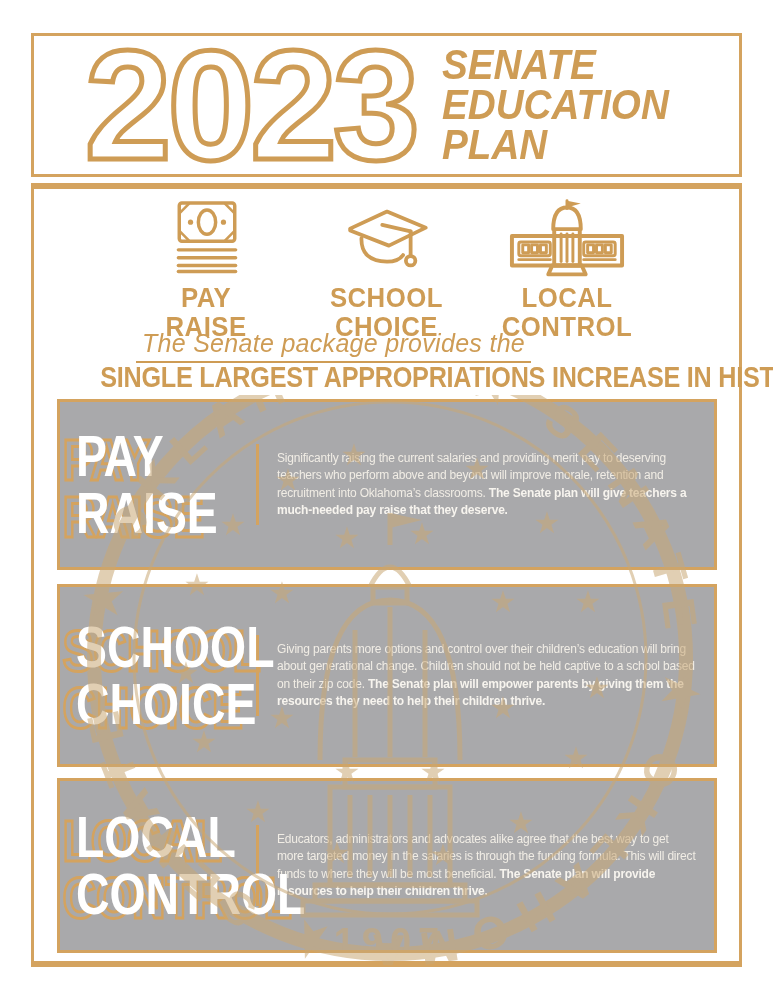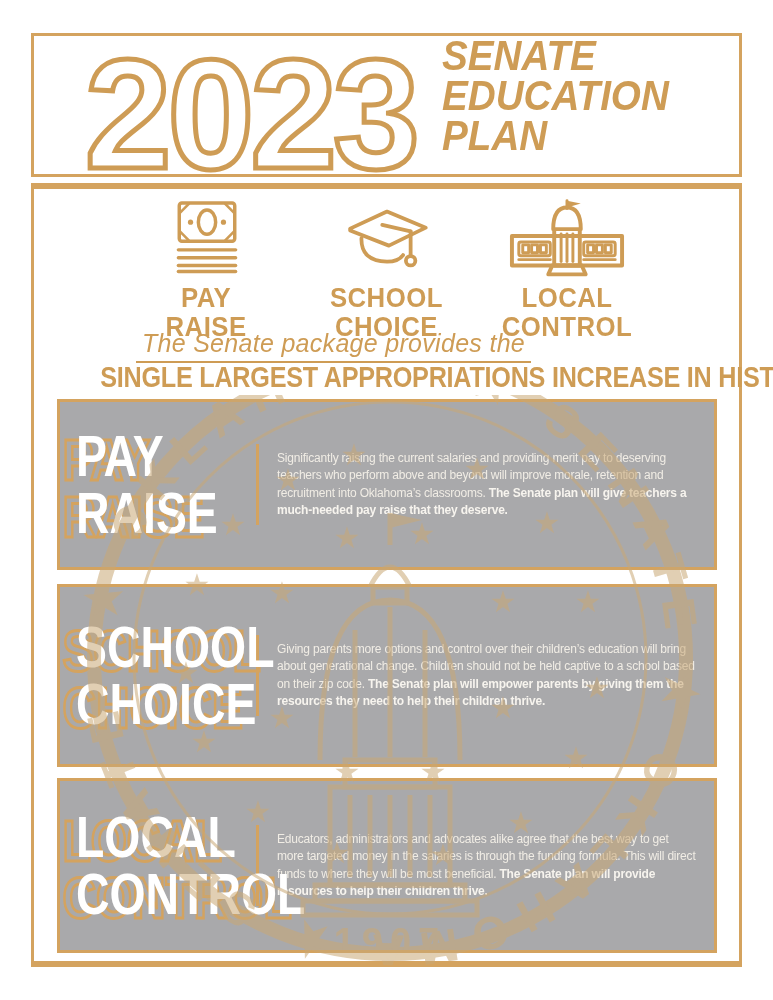--- a/index.html
+++ b/index.html
@@ -10,21 +10,21 @@
     --watermark:#C9A876;
   }
   *{margin:0;padding:0;box-sizing:border-box;}
   html,body{background:#ffffff;}
   body{font-family:"Liberation Sans", sans-serif;}
   .page{position:relative;width:773px;height:1000px;background:#fff;overflow:hidden;}
 
   
   .header-box{position:absolute;left:31px;top:33px;width:711px;height:144px;
     border:3px solid var(--gold-border);background:#fff;
-    display:flex;justify-content:center;gap:26px;z-index:6;}
+    display:flex;align-items:center;justify-content:center;gap:26px;z-index:6;}
   .year{font-size:156px;font-weight:bold;line-height:1;letter-spacing:-4px;
     color:transparent;-webkit-text-stroke:5px var(--gold);}
   @supports not (-webkit-text-stroke: 1px #000){.year{color:var(--gold);}}
   .plan-title{font-style:italic;font-weight:bold;color:var(--gold);
     font-size:42px;line-height:.95;letter-spacing:0;transform:scaleX(.92);transform-origin:left center;}
   .plan-title span{display:block;}
 
   
   .frame{position:absolute;left:31px;top:183px;width:711px;height:784px;
     border:3px solid var(--gold-border);border-top-width:6px;border-bottom-width:6px;

